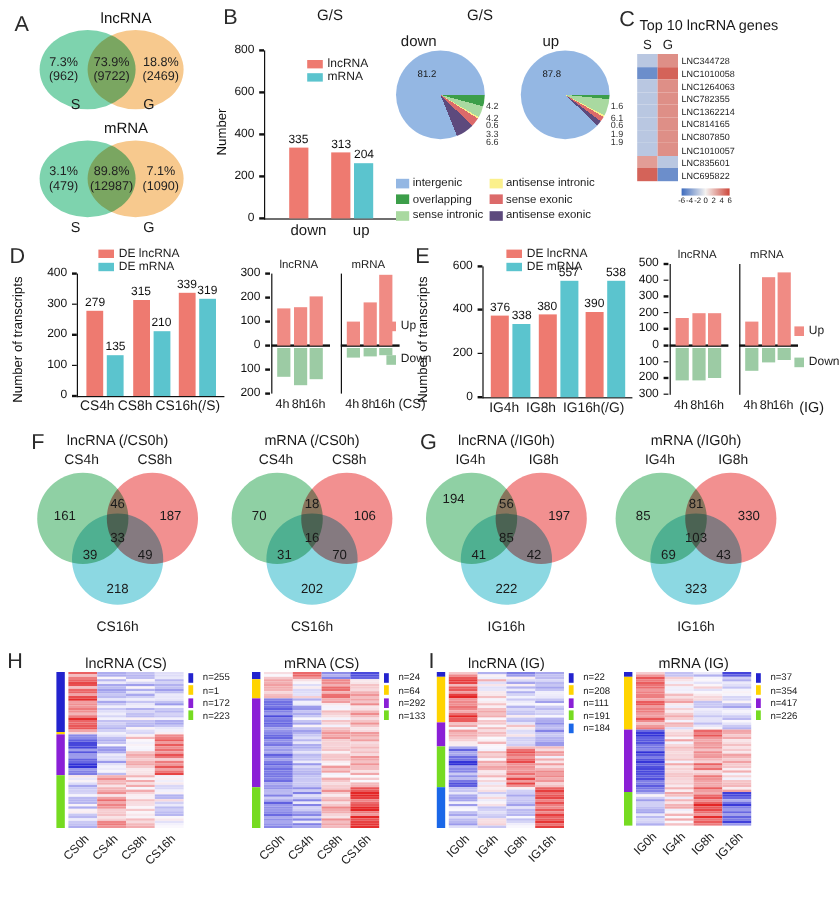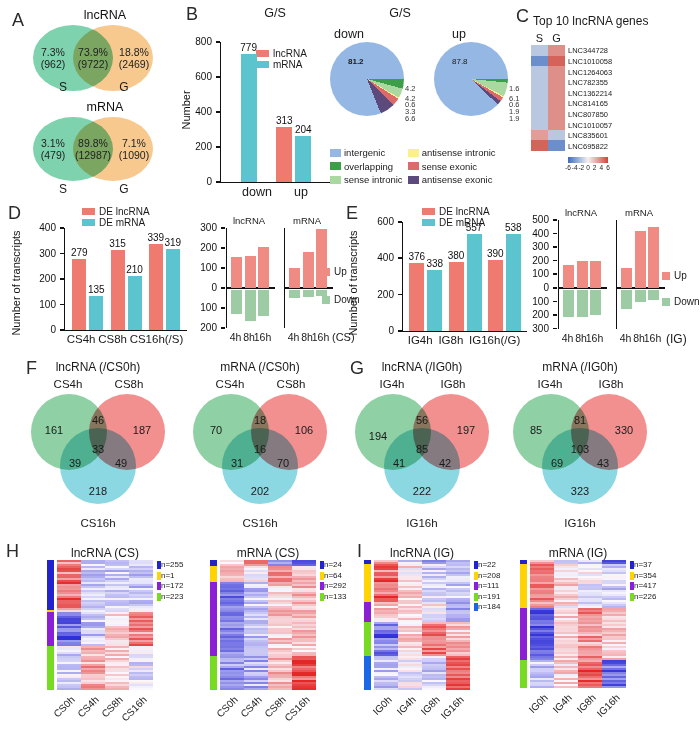--- a/index.html
+++ b/index.html
@@ -62,21 +62,21 @@
   .ccell{position:absolute}
   .crow{position:absolute;font-size:7.5px;white-space:nowrap;color:#222}
   .cbar{position:absolute}
   .cbt{position:absolute;width:9px;text-align:center;font-size:6.5px;color:#222}
   
   .clmap{position:absolute;width:158px;height:205px}
   .cltitle{position:absolute;top:0;font-size:12px;text-align:center;white-space:nowrap}
   .clseg{position:absolute;width:7px}
   .clcell{position:absolute;width:24px;height:2px}
   .clleg{position:absolute;font-size:8px}
-  .cllegrow{display:flex;align-items:flex-end;gap:0;margin-bottom:1.5px;white-space:nowrap}
+  .cllegrow{display:flex;align-items:center;gap:8px;margin-bottom:1.5px;white-space:nowrap}
   .cllegsq{width:4px;height:8px;flex:none}
   .clx{position:absolute;width:40px;text-align:right;font-size:10px;
        transform:rotate(-45deg);transform-origin:100% 0;white-space:nowrap}
 </style>
 </head>
 <body>
 
 <div class="fig">
 
   <span class="pletter" style="left:12px;top:10px">A</span>
@@ -150,22 +150,22 @@
         <div class="tickl" style="left: -36px; top: 99px; width: 27px;">200</div>
         <div class="tickm" style="left: -5.5px; top: 104px;"></div>
         <div class="tickl" style="left: -36px; top: 64px; width: 27px;">400</div>
         <div class="tickm" style="left: -5.5px; top: 69px;"></div>
         <div class="tickl" style="left: -36px; top: 29px; width: 27px;">600</div>
         <div class="tickm" style="left: -5.5px; top: 34px;"></div>
         <div class="tickl" style="left: -36px; top: -6px; width: 27px;">800</div>
         <div class="tickm" style="left: -5.5px; top: -1px;"></div>
         <div class="bgroup">
           <div class="bcol" style="width: 16px; height: 140px;">
-            <div class="bval">779</div>
-            <div class="bar" style="height: 136.325px; background: rgb(91, 196, 206);"></div>
+            <div class="bval">335</div>
+            <div class="bar" style="height: 58.625px; background: rgb(238, 122, 112);"></div>
           </div>
         </div>
         <div class="bgroup">
           <div class="bcol" style="width: 16px; height: 140px;">
             <div class="bval">313</div>
             <div class="bar" style="height: 54.775px; background: rgb(238, 122, 112);"></div>
           </div>
           <div class="bcol" style="width: 16px; height: 140px;">
             <div class="bval">204</div>
             <div class="bar" style="height: 45.675px; background: rgb(91, 196, 206);"></div>
@@ -176,21 +176,21 @@
         <div class="xcat">down</div>
         <div class="xcat">up</div>
       </div>
     </div>
 
   <span class="abs ctr" style="left:365px;top:6px;width:70px;font-size:12.5px">G/S</span>
   <span class="abs" style="left:334px;top:27px;font-size:12.5px">down</span>
   <span class="abs" style="left:452px;top:27px;font-size:12.5px">up</span>
   <div class="pieblock js-pie" style="left:330px;top:42px">
       <div class="pie" style="background: conic-gradient(from 90deg, rgb(60, 158, 73) 0%, rgb(60, 158, 73) 4.2%, rgb(169, 217, 160) 4.2%, rgb(169, 217, 160) 8.4%, rgb(251, 240, 140) 8.4%, rgb(251, 240, 140) 9%, rgb(220, 106, 106) 9%, rgb(220, 106, 106) 12.3%, rgb(93, 74, 125) 12.3%, rgb(93, 74, 125) 18.9%, rgb(148, 183, 227) 18.9%, rgb(148, 183, 227) 100%);"></div>
-      <div class="pmain" style="left: 18px; top: 15px; font-weight: bold;">81.2</div>
+      <div class="pmain" style="left: 18px; top: 15px;">81.2</div>
       <div class="psm" style="left: 75px; top: 42px;">4.2</div>
       <div class="psm" style="left: 75px; top: 52px;">4.2</div>
       <div class="psm" style="left: 75px; top: 58px;">0.6</div>
       <div class="psm" style="left: 75px; top: 65px;">3.3</div>
       <div class="psm" style="left: 75px; top: 72px;">6.6</div>
     </div>
   <div class="pieblock js-pie" style="left:434px;top:42px">
       <div class="pie" style="background: conic-gradient(from 90deg, rgb(60, 158, 73) 0%, rgb(60, 158, 73) 1.6%, rgb(169, 217, 160) 1.6%, rgb(169, 217, 160) 7.7%, rgb(251, 240, 140) 7.7%, rgb(251, 240, 140) 8.3%, rgb(220, 106, 106) 8.3%, rgb(220, 106, 106) 10.2%, rgb(93, 74, 125) 10.2%, rgb(93, 74, 125) 12.1%, rgb(148, 183, 227) 12.1%, rgb(148, 183, 227) 100%);"></div>
       <div class="pmain" style="left: 18px; top: 15px;">87.8</div>
       <div class="psm" style="left: 75px; top: 42px;">1.6</div>
@@ -519,21 +519,21 @@
     <span class="v3set" style="left:70px;top:163px">CS16h</span>
   </div>
 
   <div class="venn3" style="left:352px;top:360px">
     <div class="v3title">lncRNA (/IG0h)</div>
     <span class="v3set" style="left:40px;top:24px">IG4h</span>
     <span class="v3set" style="left:101px;top:24px">IG8h</span>
     <div class="v3c" style="left:3px;top:34px;background:#8FD0A4"></div>
     <div class="v3c" style="left:61px;top:34px;background:#F29090"></div>
     <div class="v3c" style="left:32px;top:68px;background:#8CD8E2"></div>
-    <span class="v3n" style="left:26px;top:76px">194</span>
+    <span class="v3n" style="left:26px;top:56px">194</span>
     <span class="v3n" style="left:70px;top:60px">56</span>
     <span class="v3n" style="left:114px;top:70px">197</span>
     <span class="v3n" style="left:47px;top:103px">41</span>
     <span class="v3n" style="left:70px;top:89px">85</span>
     <span class="v3n" style="left:93px;top:103px">42</span>
     <span class="v3n" style="left:70px;top:131px">222</span>
     <span class="v3set" style="left:70px;top:163px">IG16h</span>
   </div>
 
   <div class="venn3" style="left:510px;top:360px">

